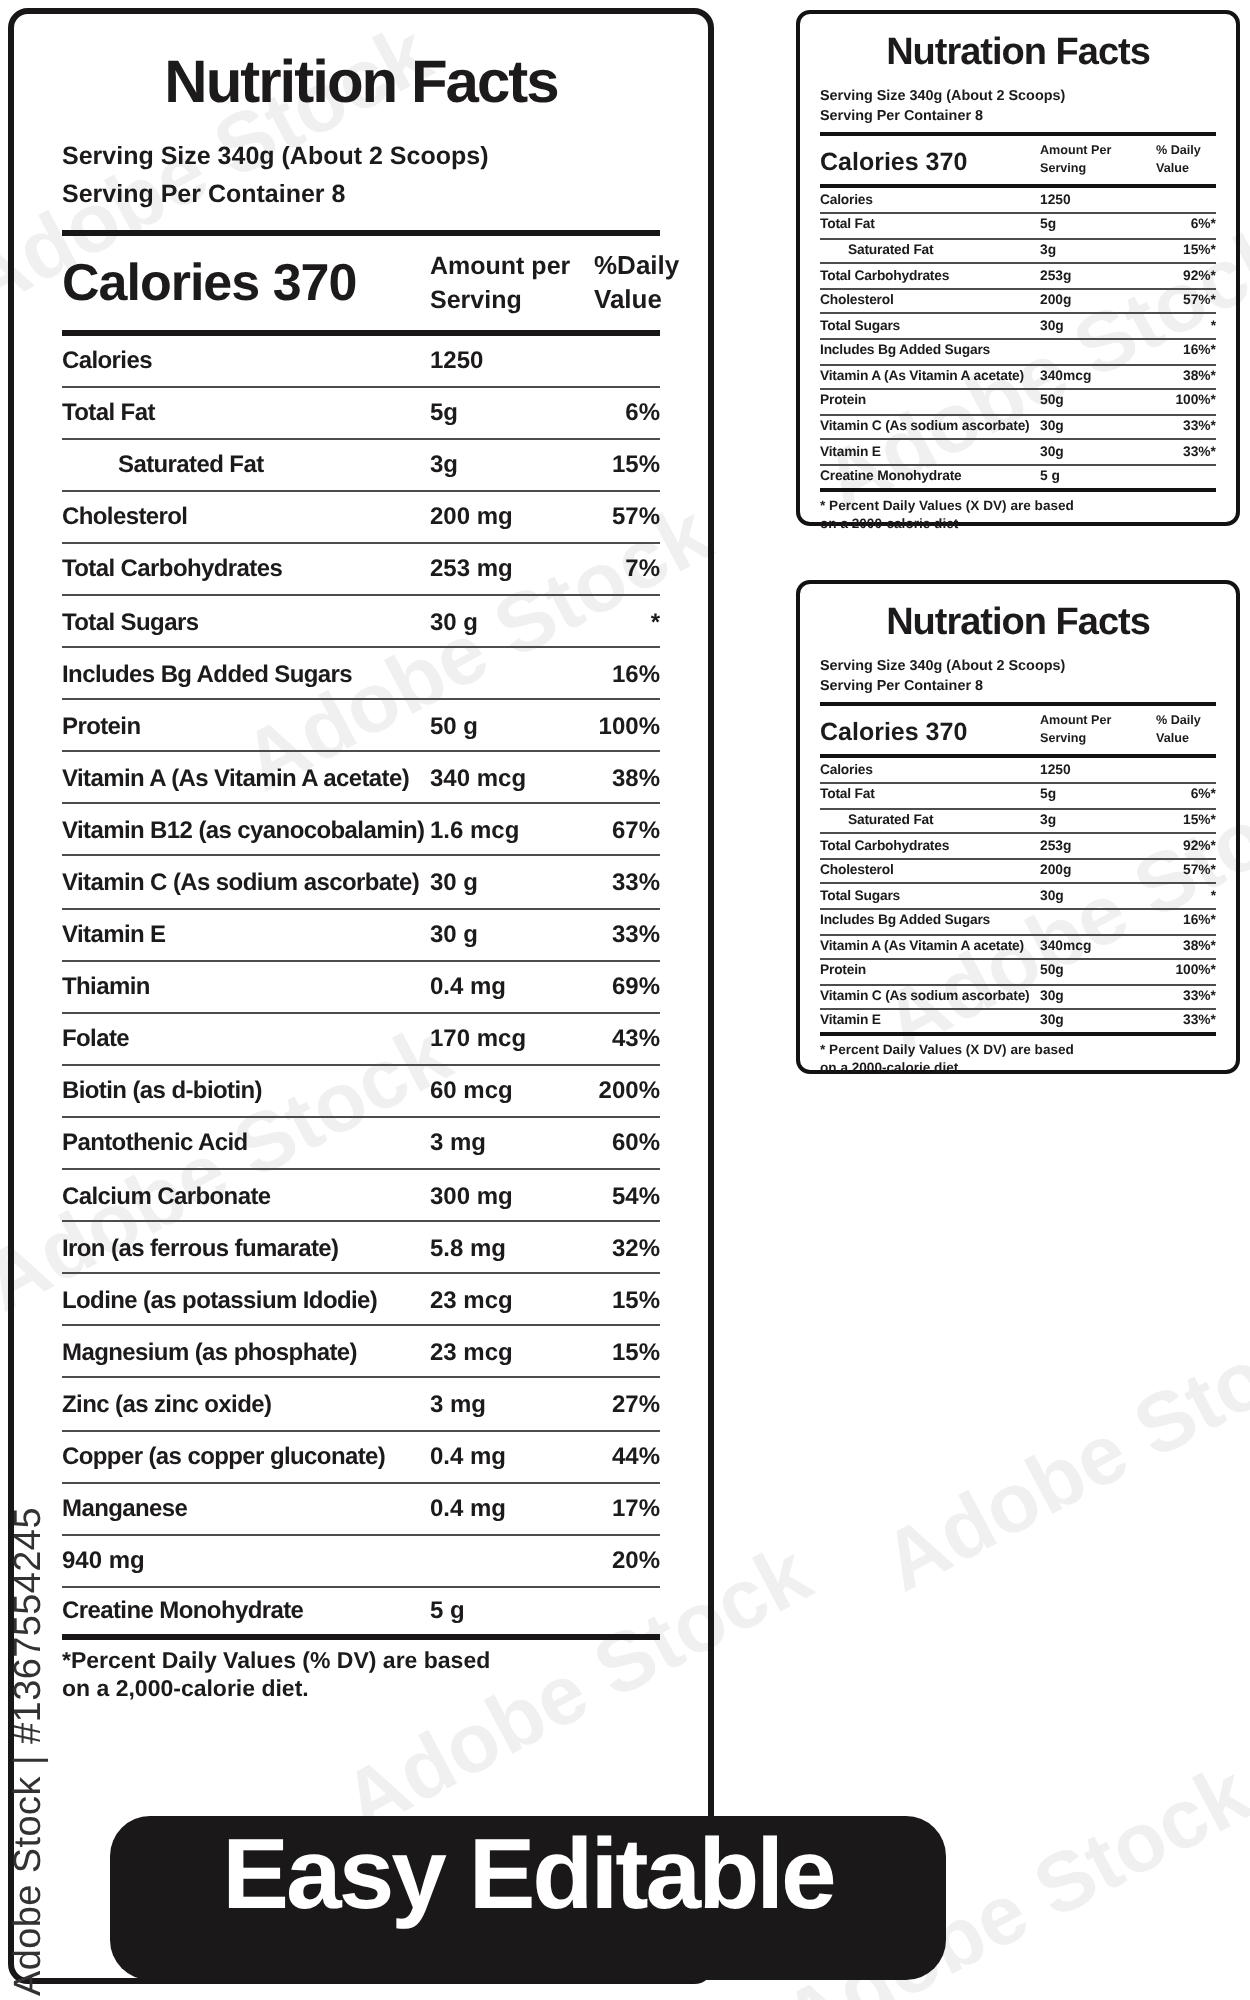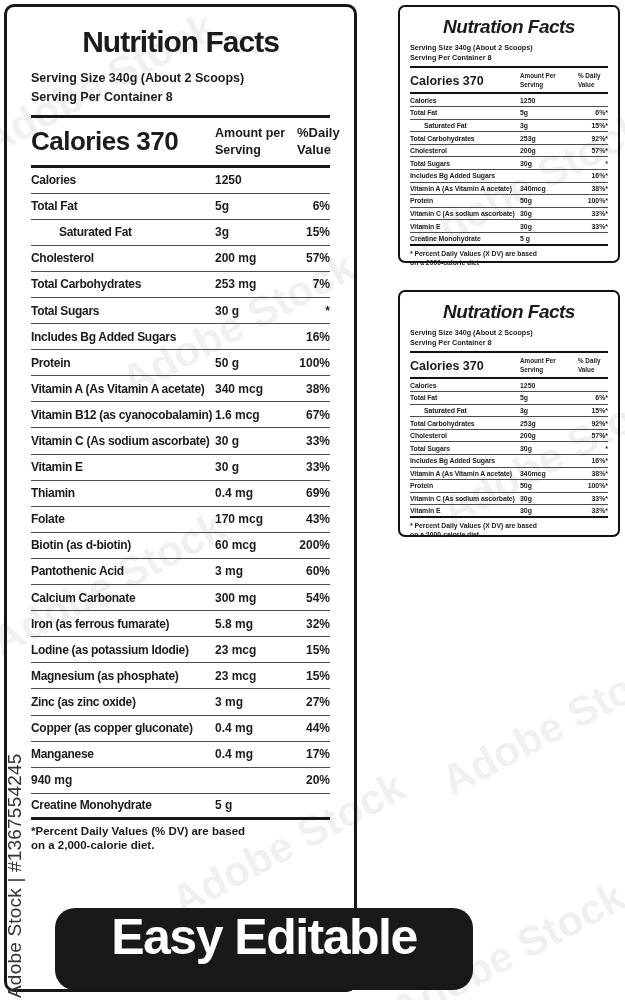--- a/index.html
+++ b/index.html
@@ -35,21 +35,21 @@
   .m-rows .trow.ind .c-name { padding-left:28px; }
   .m-rows .trow.thick { border-bottom:3px solid #191617; }
   .m-foot { margin-top:4px; font-size:11.5px; font-weight:700; line-height:1.25; }
 
   
   .small-label { position:absolute; left:398px; width:222px;
     border:2px solid #141112; border-radius:7px; padding:6px 10px 0 10px; z-index:2; }
   #sl1 { top:5px;  height:258px; }
   #sl2 { top:290px; height:247px; }
   .sl-title { font-size:19px; font-weight:800; text-align:center; letter-spacing:-0.5px;
-    margin:3px 0 5px 0;font-style:italic; }
+    margin:3px 0 5px 0; }
   .sl-serving { font-size:7.2px; font-weight:700; line-height:1.35; }
   .sl-rule { border-top:2px solid #141112; margin-top:4px; }
   .sl-cal-row { display:flex; align-items:center; padding:4px 0 3px 0; }
   .sl-cal-big { width:110px; font-size:12.5px; font-weight:800; }
   .sl-col-amt { width:58px; font-size:6.3px; font-weight:700; line-height:1.35; }
   .sl-col-dv  { width:30px; font-size:6.3px; font-weight:700; line-height:1.35; }
   .sl-rows .trow { display:flex; align-items:center; height:12.6px;
     border-bottom:1px solid #4c4c4c; font-size:6.9px; font-weight:700; }
   .sl-rows .c-name { width:110px; white-space:nowrap; letter-spacing:-0.1px; }
   .sl-rows .c-amt  { flex:1; white-space:nowrap; }

